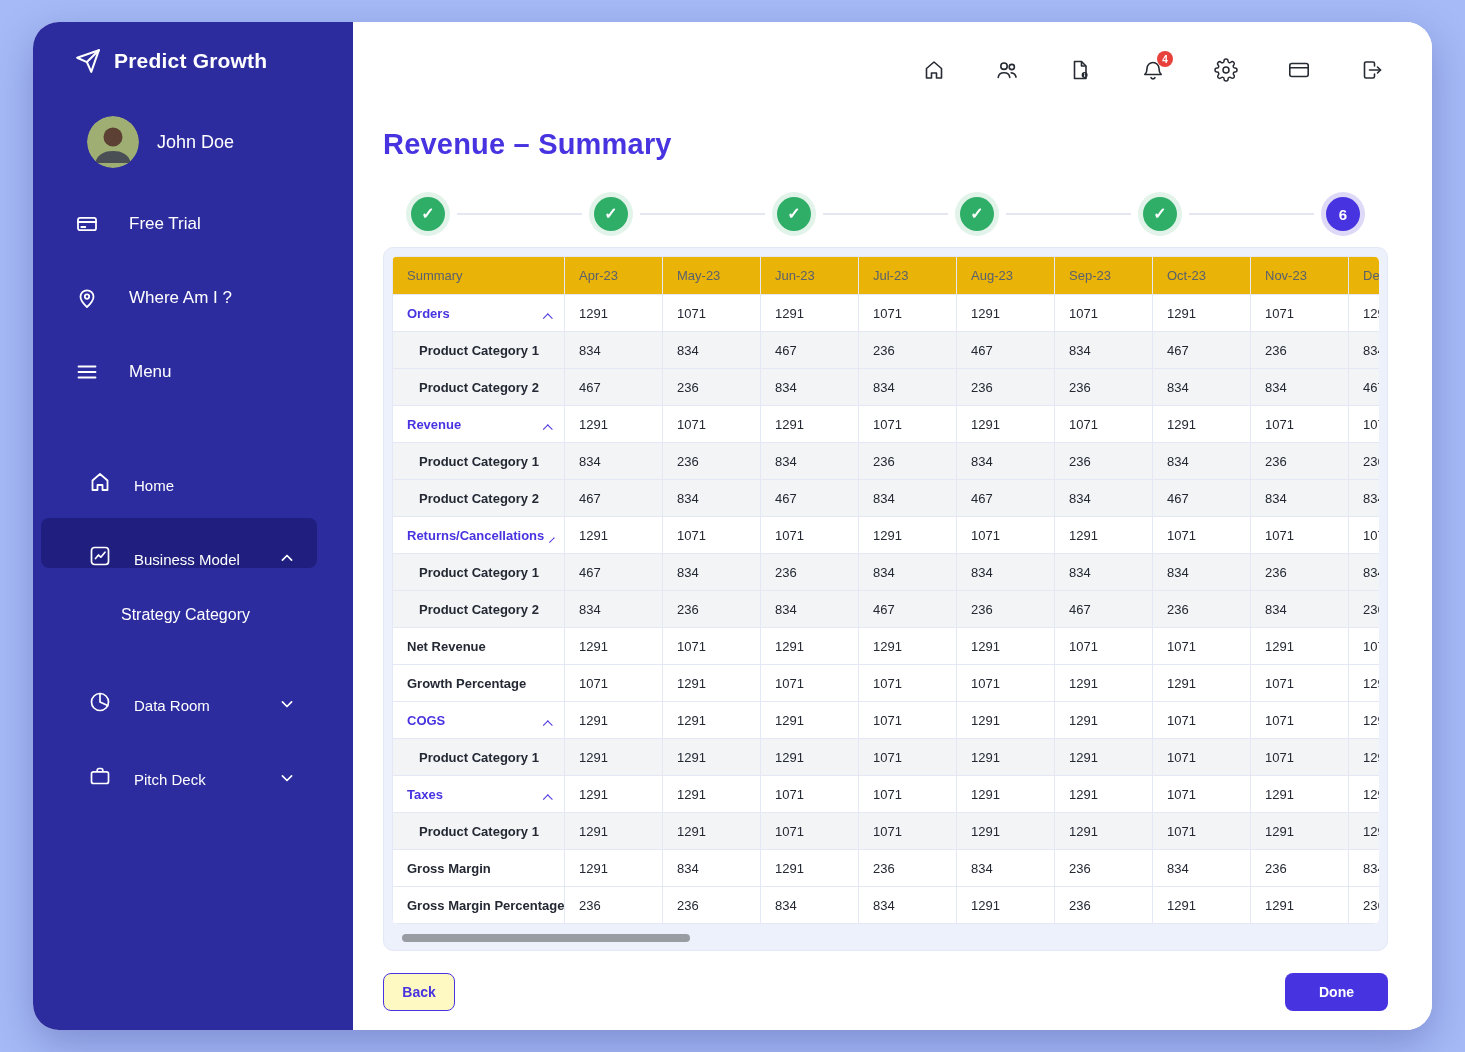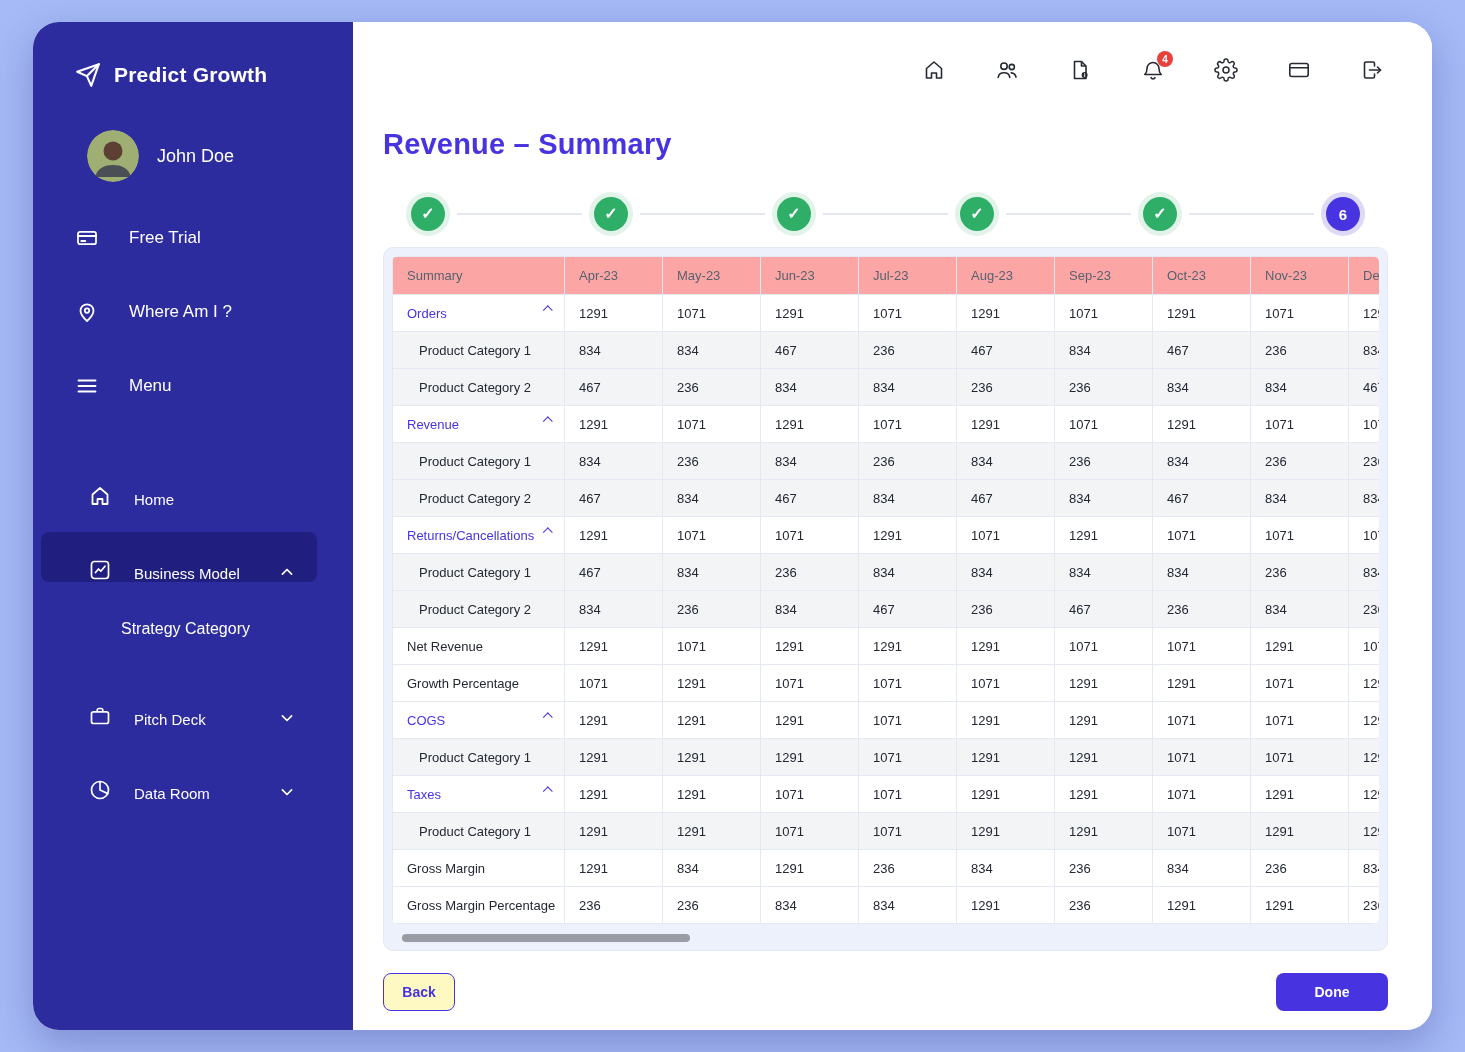--- a/index.html
+++ b/index.html
@@ -11,21 +11,21 @@
     --ink:#232833;
     --muted:#59616E;
   }
   *{margin:0;padding:0;box-sizing:border-box;}
   html,body{width:1465px;height:1052px;}
   body{background:#A6BAF7;font-family:"Liberation Sans",sans-serif;overflow:hidden;position:relative;}
   .window{position:absolute;left:33px;top:22px;width:1399px;height:1008px;border-radius:26px;background:#ffffff;display:flex;overflow:hidden;box-shadow:0 14px 40px rgba(25,25,110,.28);}
 
   
   .sidebar{width:320px;flex-shrink:0;background:var(--sidebar);color:#fff;display:flex;flex-direction:column;}
-  .brand{display:flex;align-items:center;gap:13px;padding:40px 0 0 42px;font-size:21px;font-weight:700;letter-spacing:.2px;}
+  .brand{display:flex;align-items:center;gap:13px;padding:26px 0 0 42px;font-size:21px;font-weight:700;letter-spacing:.2px;}
   .brand svg{display:block;}
   .user{display:flex;align-items:center;gap:18px;padding:42px 0 0 54px;font-size:18px;font-weight:500;}
   .avatar{width:52px;height:52px;border-radius:50%;overflow:hidden;flex-shrink:0;}
   .quick{margin-top:28px;}
   .quick-item{display:flex;align-items:center;gap:30px;height:56px;padding-left:42px;margin-bottom:18px;font-size:17px;font-weight:500;cursor:pointer;}
   .nav{margin-top:26px;}
   .nav-item{display:flex;align-items:flex-end;height:50px;margin:0 36px 24px 8px;padding:0 20px 0 47px;border-radius:8px;font-size:15px;font-weight:500;cursor:pointer;}
   .nav-item .ni-label{margin-left:22px;}
   .nav-item .chev{margin-left:auto;display:flex;}
   .nav-item.active{background:var(--sidebar-active);}
@@ -45,38 +45,38 @@
   .step.done{background:var(--green);box-shadow:0 0 0 5px #E2F3EA;}
   .step.done .check{color:#fff;font-size:16px;font-weight:700;line-height:1;}
   .step.current{background:var(--accent);box-shadow:0 0 0 5px #DDD9F7;color:#fff;font-size:15px;font-weight:700;}
   .connector{flex:1;height:2px;background:#E4E7F1;margin:0 12px;}
 
   
   .table-panel{margin:16px 44px 0 30px;background:#EDF1FB;border:1px solid #E3E8F5;border-radius:10px;padding:8px 8px 4px 8px;}
   .table-clip{overflow:hidden;border-radius:6px;}
   table{border-collapse:collapse;background:#fff;table-layout:fixed;width:1054px;font-size:13px;}
   th,td{border:1px solid var(--border);height:37px;padding:0 8px 0 14px;text-align:left;white-space:nowrap;overflow:hidden;}
-  th{height:38px;font-weight:400;color:var(--muted);background:#fca5a5;font-size:13px;}
+  th{height:38px;font-weight:400;color:var(--muted);background:#eab308;font-size:13px;}
   td{color:var(--ink);}
   tr.row-sub td{background:#F3F4F6;}
   tr.row-section td{background:#fff;}
   tr.row-plain td{background:#fff;}
   .label-cell{padding-right:12px;}
   tr.row-section .label-cell{color:var(--accent);font-weight:500;}
   tr.row-sub .label-cell{padding-left:26px;}
-  .label-inner{display:flex;align-items:flex-start;justify-content:space-between;}
+  .label-inner{display:flex;align-items:flex-end;justify-content:space-between;font-weight:bold;}
   .caret{display:inline-block;width:7px;height:7px;border-left:1.8px solid var(--accent);border-top:1.8px solid var(--accent);transform:rotate(45deg) translateY(1px);margin-left:8px;}
   .hscroll{position:relative;height:8px;margin:10px 2px 4px 2px;}
   .hscroll .thumb{position:absolute;left:8px;top:0;height:8px;width:288px;border-radius:4px;background:#999CA3;cursor:pointer;}
 
   
   .footer{display:flex;justify-content:space-between;align-items:center;margin:22px 44px 0 30px;}
   .btn{height:38px;border-radius:8px;font-size:14px;font-weight:600;font-family:"Liberation Sans",sans-serif;cursor:pointer;}
   .btn-back{width:72px;background:#fef9c3;border:1px solid var(--accent);color:var(--accent);}
-  .btn-done{width:112px;background:var(--accent);border:none;color:#fff;}
+  .btn-done{width:103px;background:var(--accent);border:none;color:#fff;}
 </style>
 </head>
 <body>
 
 <div class="window">
 
   <aside class="sidebar">
 
     <div class="brand">
       <span class="icon24" style="width:26px;height:26px;">
@@ -154,41 +154,41 @@
             </svg>
         </span>
       </div>
 
       <div class="nav-sub">
         <span>Strategy Category</span>
       </div>
 
       <div class="nav-item">
         <span class="icon24">
+          <svg width="24" height="24" viewBox="0 0 24 24" fill="none" stroke="#fff" stroke-width="1.7" stroke-linecap="round">
+              <circle cx="12" cy="12" r="8.5"></circle>
+              <path d="M12 12V3.5M12 12l7.6 3.6"></path>
+            </svg>
+        </span>
+        <span class="ni-label">Data Room</span>
+        <span class="chev">
+          <svg width="20" height="20" viewBox="0 0 24 24" fill="none" stroke="#fff" stroke-width="2" stroke-linecap="round" stroke-linejoin="round">
+              <path d="m6.5 9.5 5.5 5.5 5.5-5.5"></path>
+            </svg>
+        </span>
+      </div>
+
+      <div class="nav-item">
+        <span class="icon24">
           <svg width="24" height="24" viewBox="0 0 24 24" fill="none" stroke="#fff" stroke-width="1.7" stroke-linejoin="round">
               <rect x="3.5" y="7.8" width="17" height="11.7" rx="2"></rect>
               <path d="M9.2 7.8V6.2a1.7 1.7 0 0 1 1.7-1.7h2.2a1.7 1.7 0 0 1 1.7 1.7v1.6"></path>
             </svg>
         </span>
         <span class="ni-label">Pitch Deck</span>
-        <span class="chev">
-          <svg width="20" height="20" viewBox="0 0 24 24" fill="none" stroke="#fff" stroke-width="2" stroke-linecap="round" stroke-linejoin="round">
-              <path d="m6.5 9.5 5.5 5.5 5.5-5.5"></path>
-            </svg>
-        </span>
-      </div>
-
-      <div class="nav-item">
-        <span class="icon24">
-          <svg width="24" height="24" viewBox="0 0 24 24" fill="none" stroke="#fff" stroke-width="1.7" stroke-linecap="round">
-              <circle cx="12" cy="12" r="8.5"></circle>
-              <path d="M12 12V3.5M12 12l7.6 3.6"></path>
-            </svg>
-        </span>
-        <span class="ni-label">Data Room</span>
         <span class="chev">
           <svg width="20" height="20" viewBox="0 0 24 24" fill="none" stroke="#fff" stroke-width="2" stroke-linecap="round" stroke-linejoin="round">
               <path d="m6.5 9.5 5.5 5.5 5.5-5.5"></path>
             </svg>
         </span>
       </div>
     </nav>
   </aside>
 
   <main class="main">

